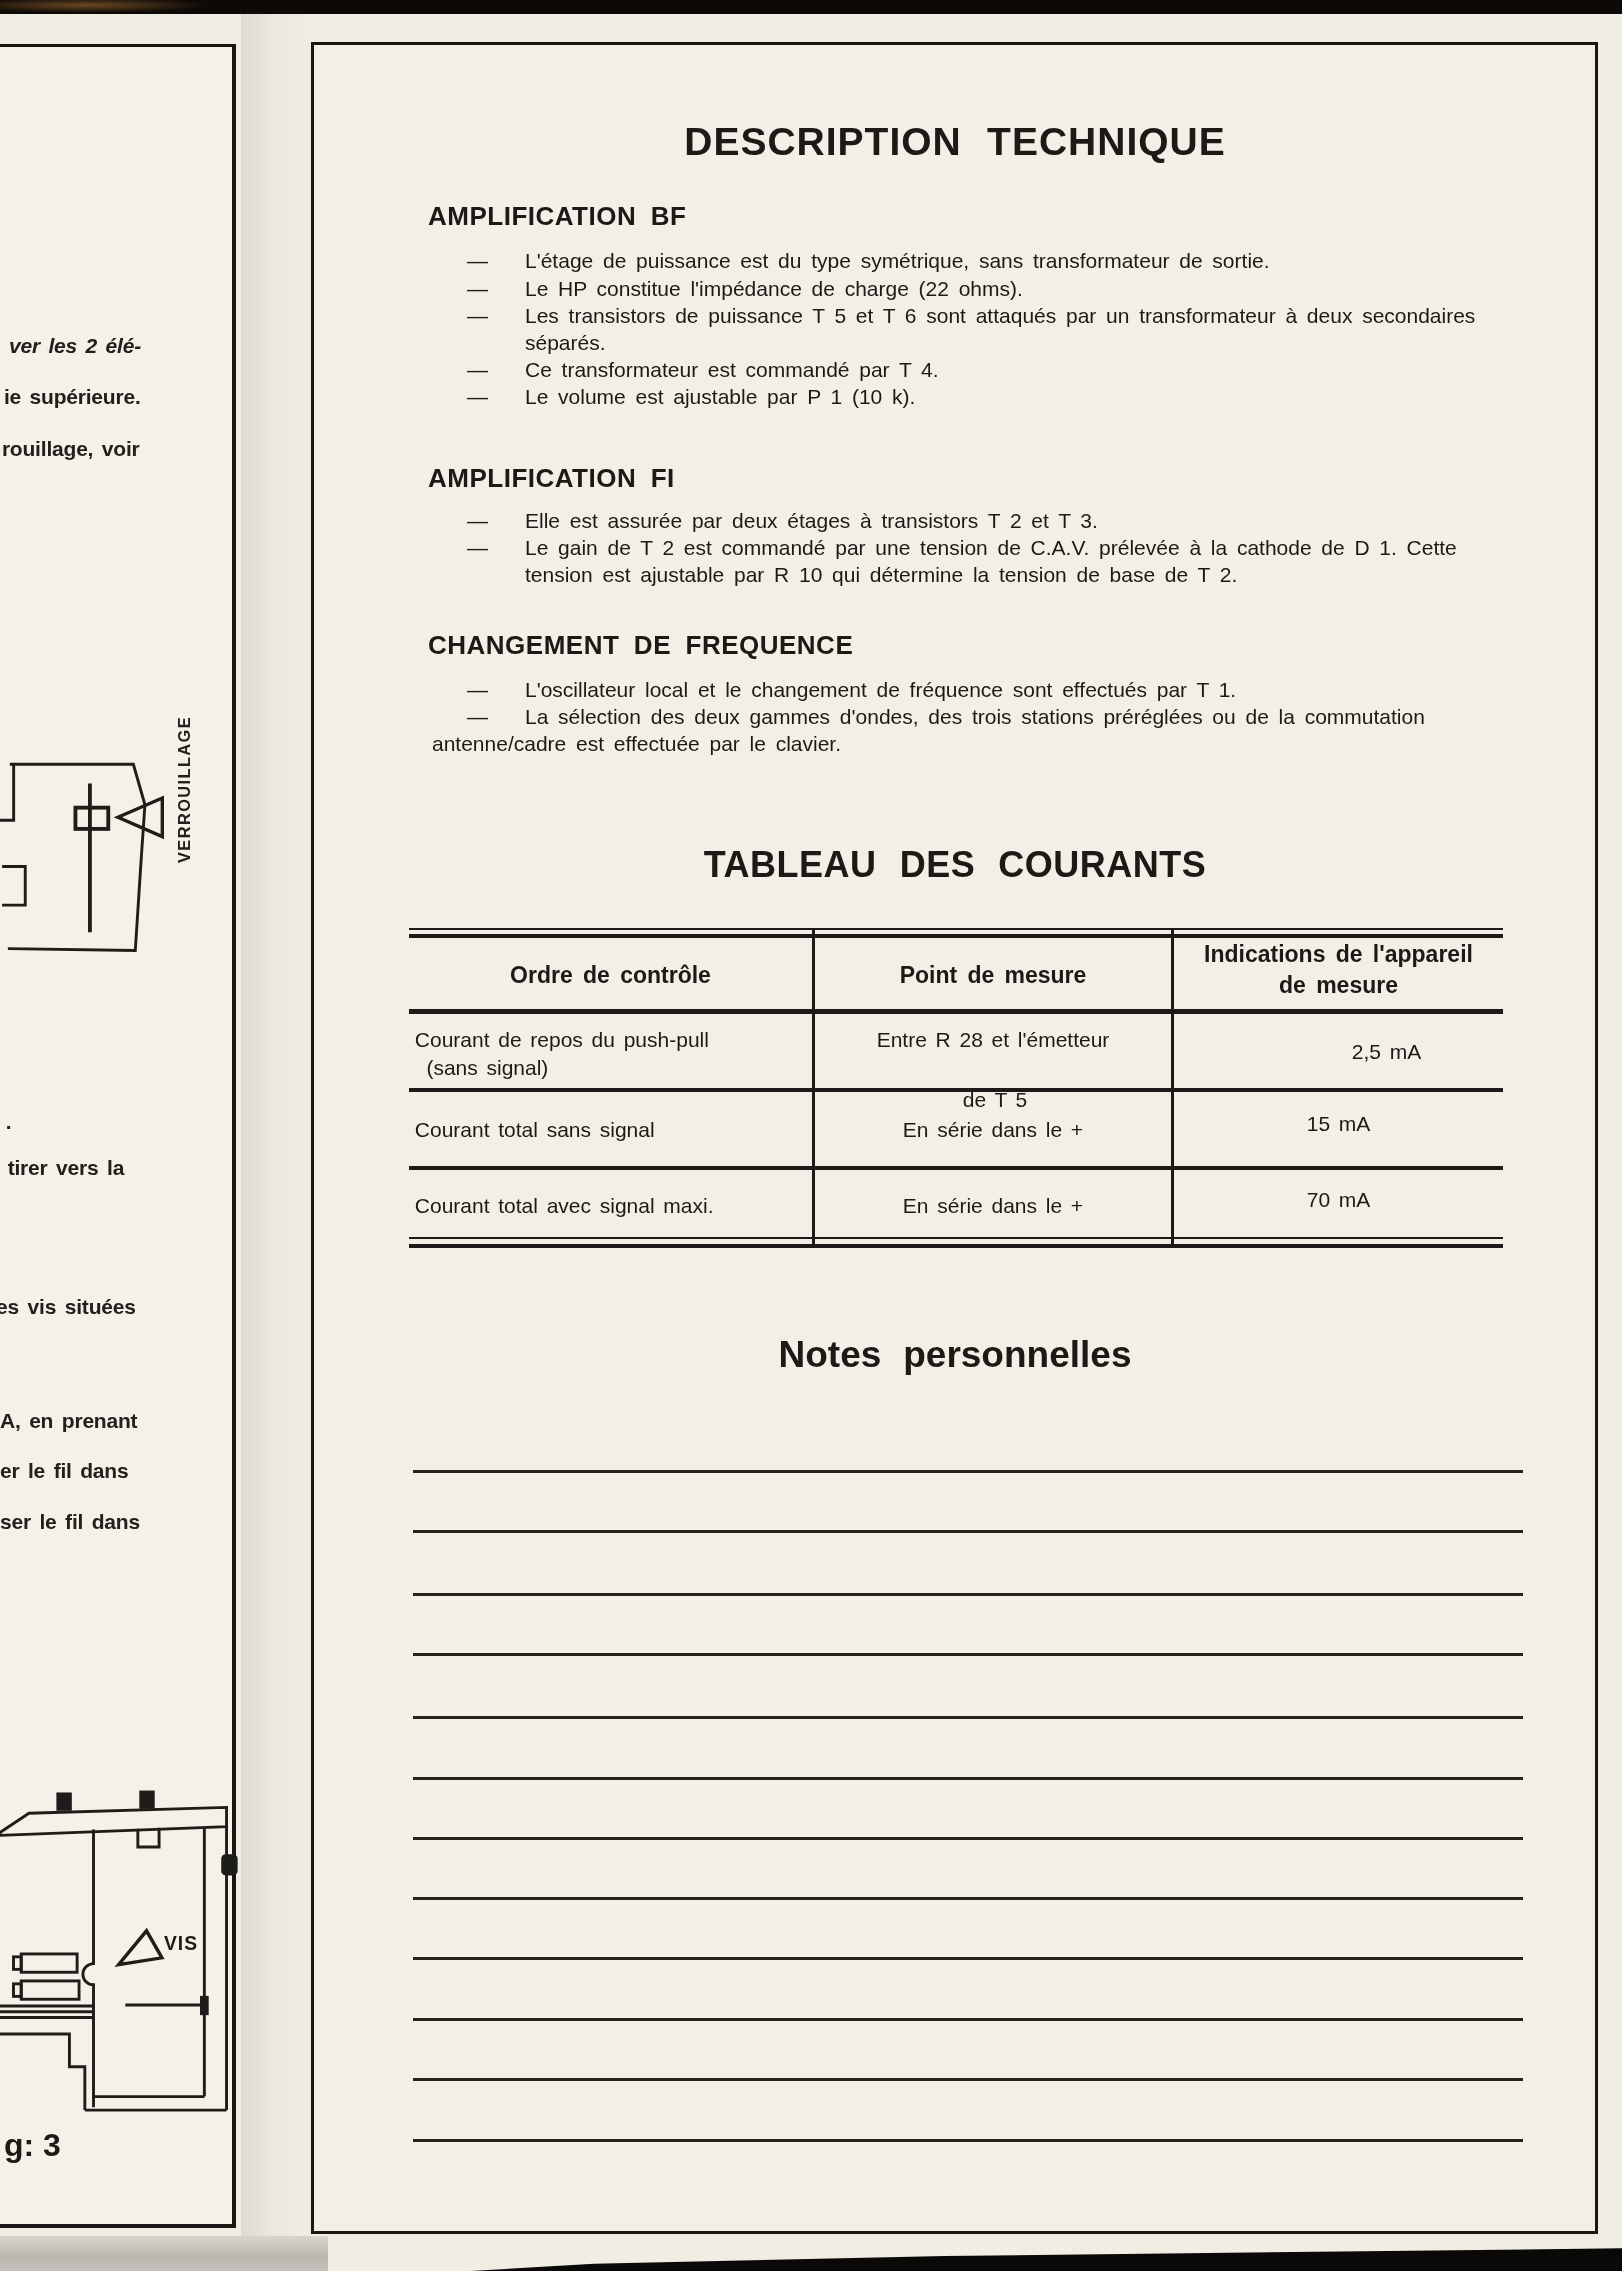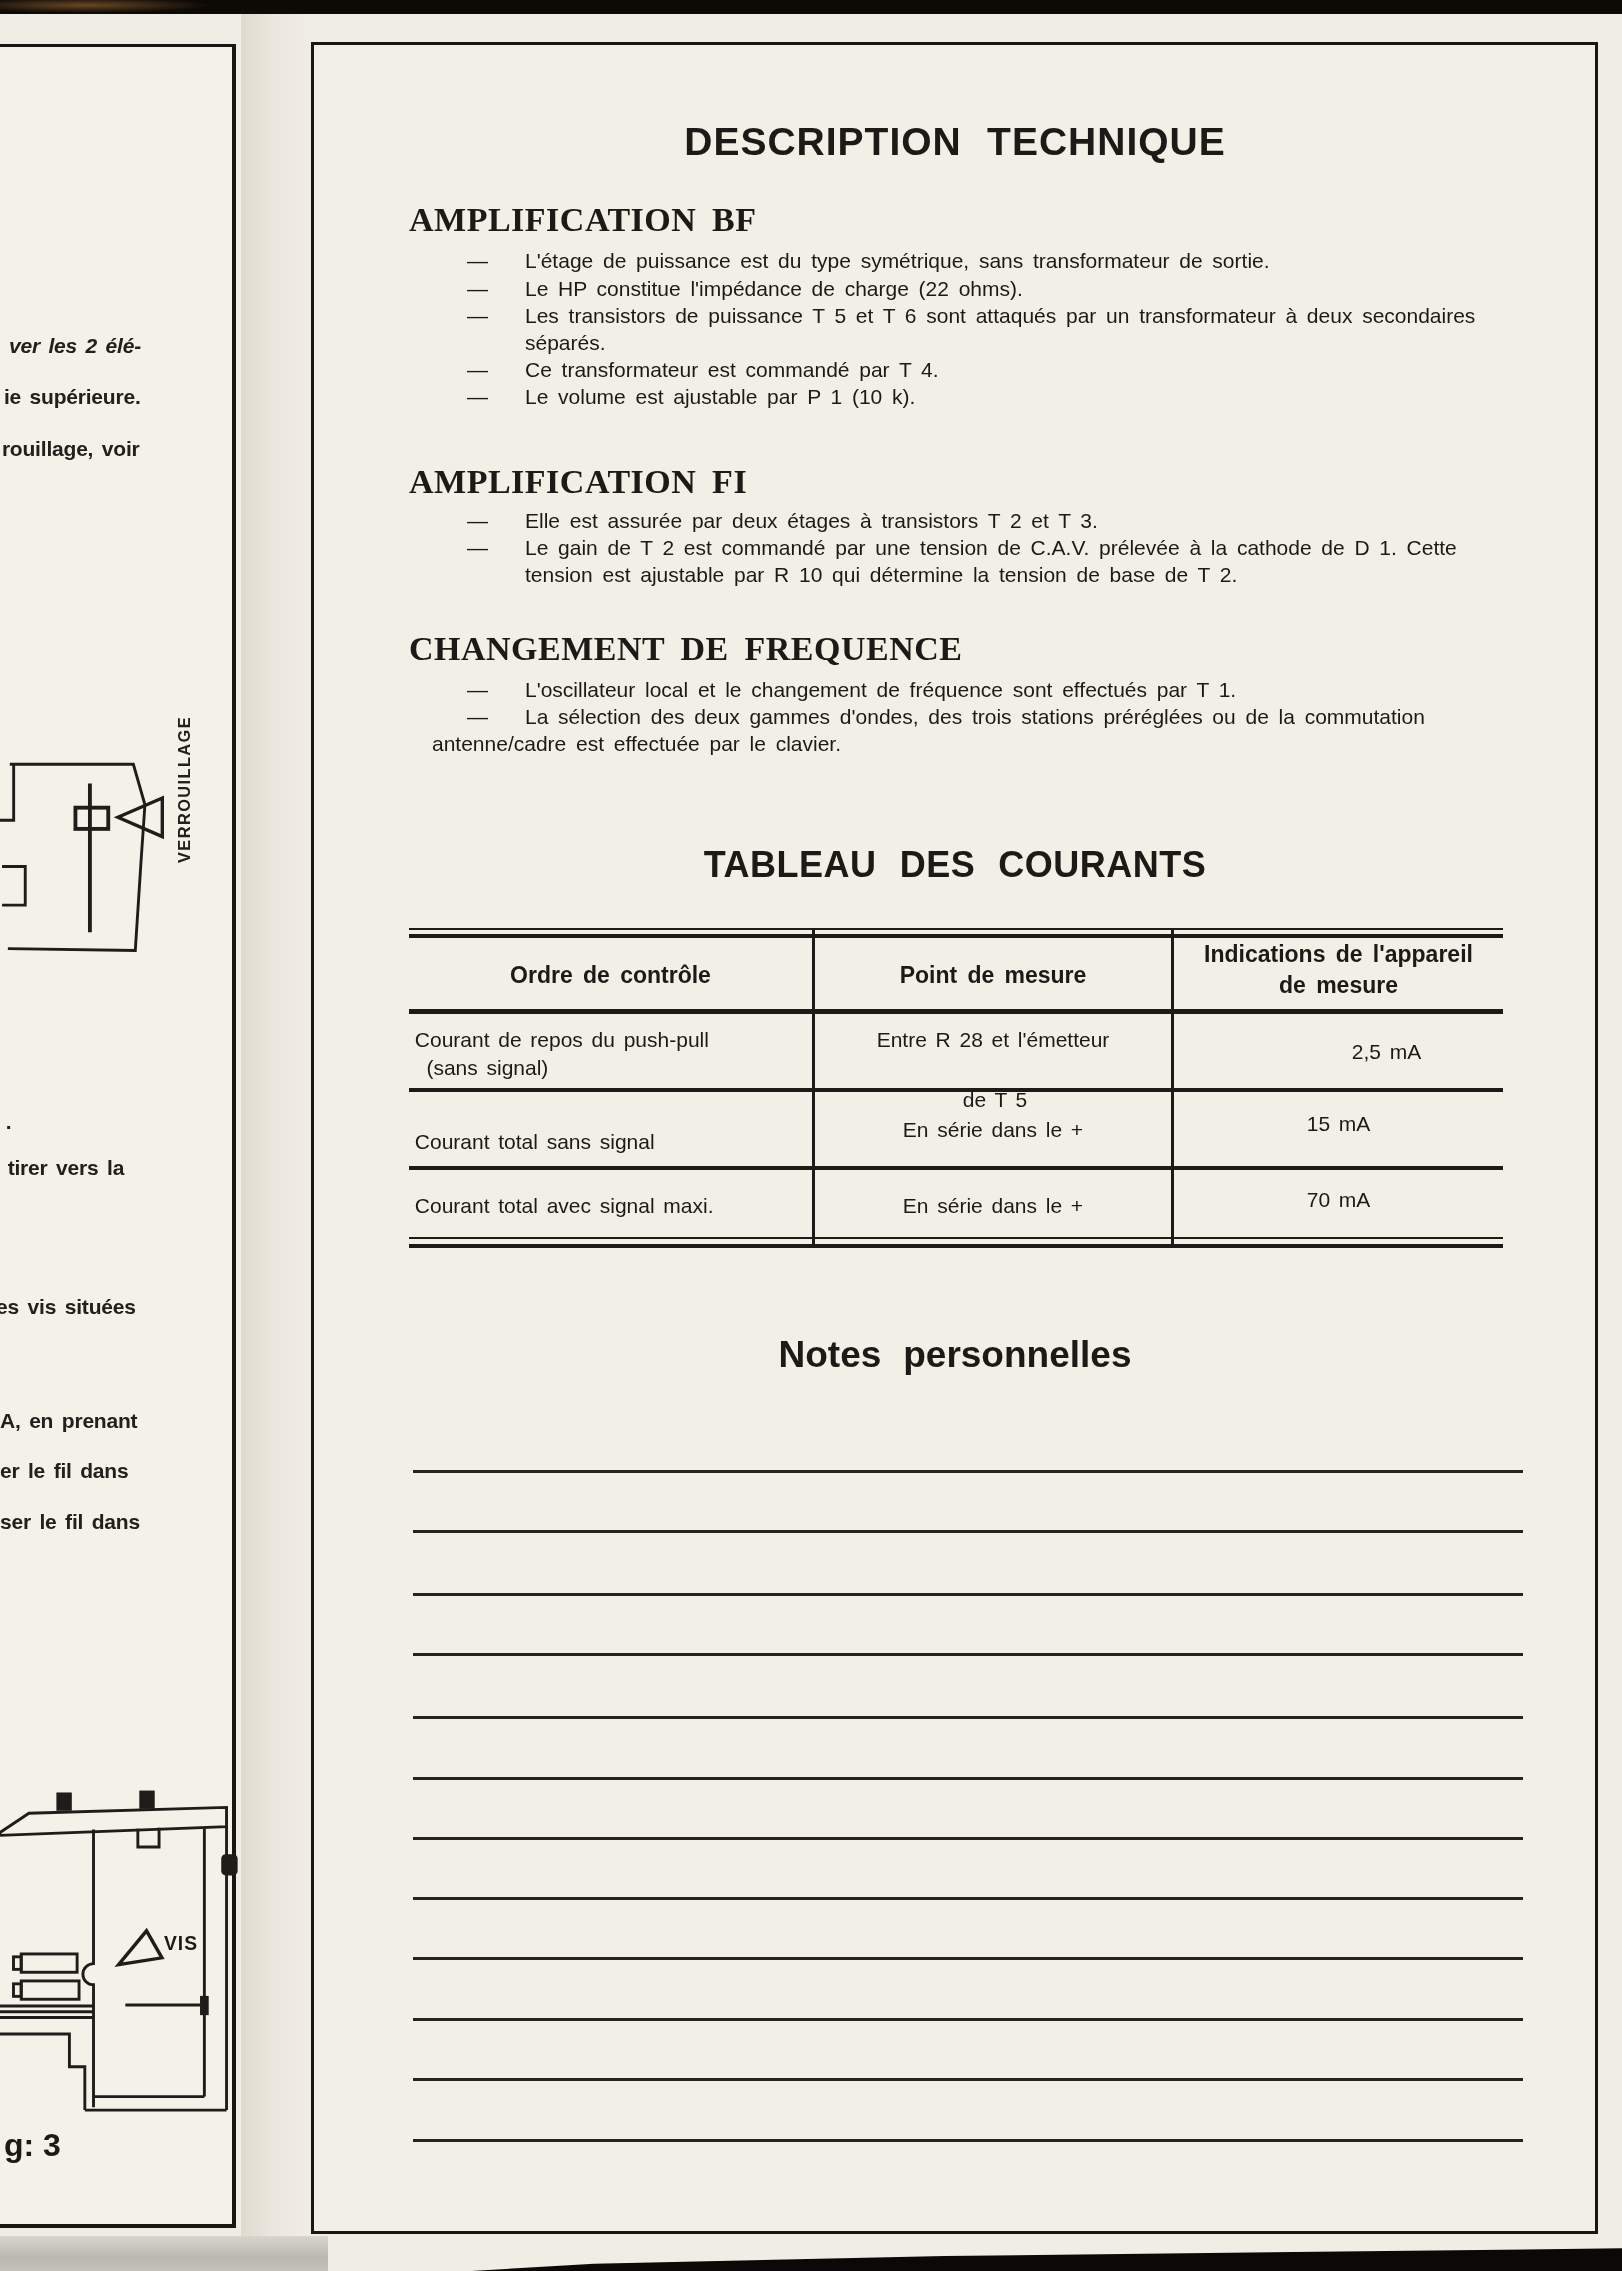--- a/index.html
+++ b/index.html
@@ -24,21 +24,21 @@
 
   
   .leftframe{left:0;top:44px;width:236px;height:2184px;background:#f4f1e9;
     border-top:3.9px solid #191714;border-right:4.8px solid #191714;border-bottom:4.8px solid #191714;box-sizing:border-box;}
   .mainframe{left:311px;top:42px;width:1287px;height:2192px;background:#f2efe6;
     border:3.9px solid #191714;box-sizing:border-box;}
 
   
   .center{left:315px;width:1280px;text-align:center;}
   .title{font-weight:700;font-size:39px;letter-spacing:1px;word-spacing:13.5px;line-height:1;}
-  .h2{font-weight:700;font-size:34px;letter-spacing:0.5px;word-spacing:6.8px;line-height:1;left:409px;font-family:Liberation Serif, serif;}
+  .h2{font-weight:700;font-size:26px;letter-spacing:0.5px;word-spacing:6.8px;line-height:1;left:428px;}
   .h1b{font-weight:700;font-size:36px;letter-spacing:0.5px;word-spacing:12.6px;line-height:1;}
   .bl{left:409px;width:1130px;font-size:21px;word-spacing:3.9px;line-height:27px;}
   .bl .dash{position:absolute;left:58px;top:0;}
   .bl .txt{display:block;padding-left:93px;white-space:nowrap;margin-left:23px;}
   .bl.outer .txt{padding-left:0;}
 
   
   .tbl{left:409px;top:928px;width:1094px;height:322px;}
   .tline{position:absolute;background:#1d1b18;}
   .cellb{position:absolute;font-weight:700;font-size:23px;word-spacing:3.9px;line-height:31px;white-space:nowrap;}
@@ -189,21 +189,21 @@
   <div class="cellb tc" style="left:406px;top:32px;width:356px;">Point de mesure</div>
   <div class="cellb tc" style="left:765px;top:10.6px;width:329px;">Indications de l'appareil</div>
   <div class="cellb tc" style="left:765px;top:42px;width:329px;">de mesure</div>
 
   <div class="cell" style="left:5.8px;top:98px;">Courant de repos du push-pull</div>
   <div class="cell" style="left:17.4px;top:126px;">(sans signal)</div>
   <div class="cell tc" style="left:406px;top:98px;width:356px;">Entre R 28 et l'émetteur</div>
   <div class="cell tc" style="left:406px;top:126px;width:360px;margin-top:32px;">de T 5</div>
   <div class="cell tc" style="left:765px;top:110px;width:329px;padding-left:48px;">2,5 mA</div>
 
-  <div class="cell" style="left:5.8px;top:200px;">Courant total sans signal</div>
+  <div class="cell" style="left:5.8px;top:188px;">Courant total sans signal</div>
   <div class="cell tc" style="left:406px;top:188px;width:356px;">En série dans le +</div>
   <div class="cell tc" style="left:765px;top:182px;width:329px;">15 mA</div>
 
   <div class="cell" style="left:5.8px;top:264px;">Courant total avec signal maxi.</div>
   <div class="cell tc" style="left:406px;top:264px;width:356px;">En série dans le +</div>
   <div class="cell tc" style="left:765px;top:258px;width:329px;">70 mA</div>
 </div>
 
 <div class="abs center nw" style="top:1336px;font-weight:700;font-size:37px;word-spacing:11.6px;line-height:1;">Notes personnelles</div>
 

